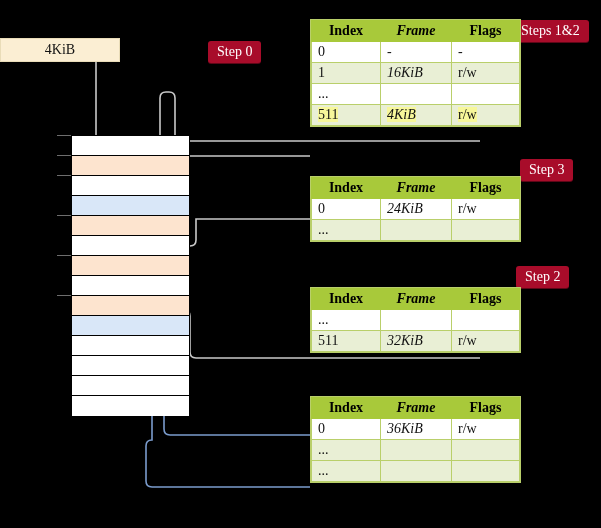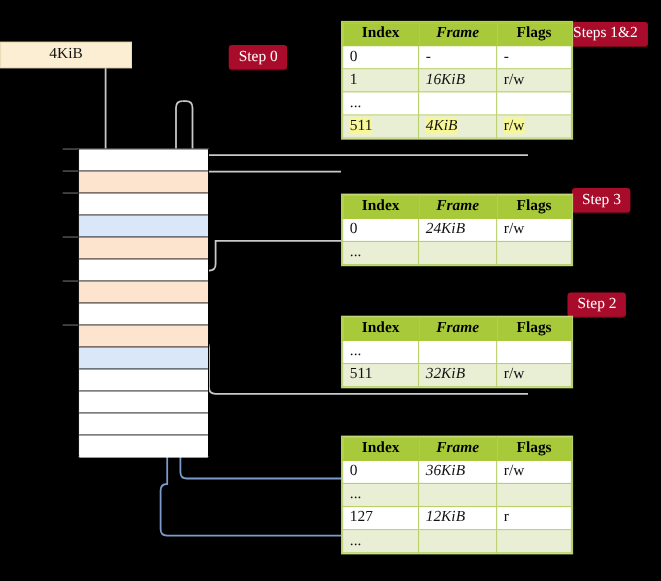--- a/index.html
+++ b/index.html
@@ -91,21 +91,21 @@
   <div class="srcbox" style="left:0px;top:38px;width:120px;height:24px;">
     <span>4KiB</span>
   </div>
 
   <div class="badge" style="left:188px;top:41px;margin-left:20px;">
     <span>Step 0</span>
   </div>
   <div class="badge" style="left:512px;top:20px;">
     <span>Steps 1&amp;2</span>
   </div>
-  <div class="badge" style="left:520px;top:171px;">
+  <div class="badge" style="left:520px;top:159px;">
     <span>Step 3</span>
   </div>
   <div class="badge" style="left:516px;top:266px;">
     <span>Step 2</span>
   </div>
 
   <div id="mem-col" class="mem">
       <div class="mrow c-white" style="top: 0px;"></div>
       <div class="mrow c-orange" style="top: 20px;"></div>
       <div class="mrow c-white" style="top: 40px;"></div>
@@ -216,25 +216,20 @@
           <tr class="plain">
             <td class="col-i">0</td>
             <td class="col-f">36KiB</td>
             <td class="col-g">r/w</td>
           </tr>
           <tr class="alt">
             <td class="col-i">...</td>
             <td class="col-f"></td>
             <td class="col-g"></td>
           </tr>
-          <tr class="plain">
-            <td class="col-i">127</td>
-            <td class="col-f">12KiB</td>
-            <td class="col-g">r</td>
-          </tr>
           <tr class="alt">
             <td class="col-i">...</td>
             <td class="col-f"></td>
             <td class="col-g"></td>
           </tr>
         </tbody>
       </table>
     </div>
 
 </div>

